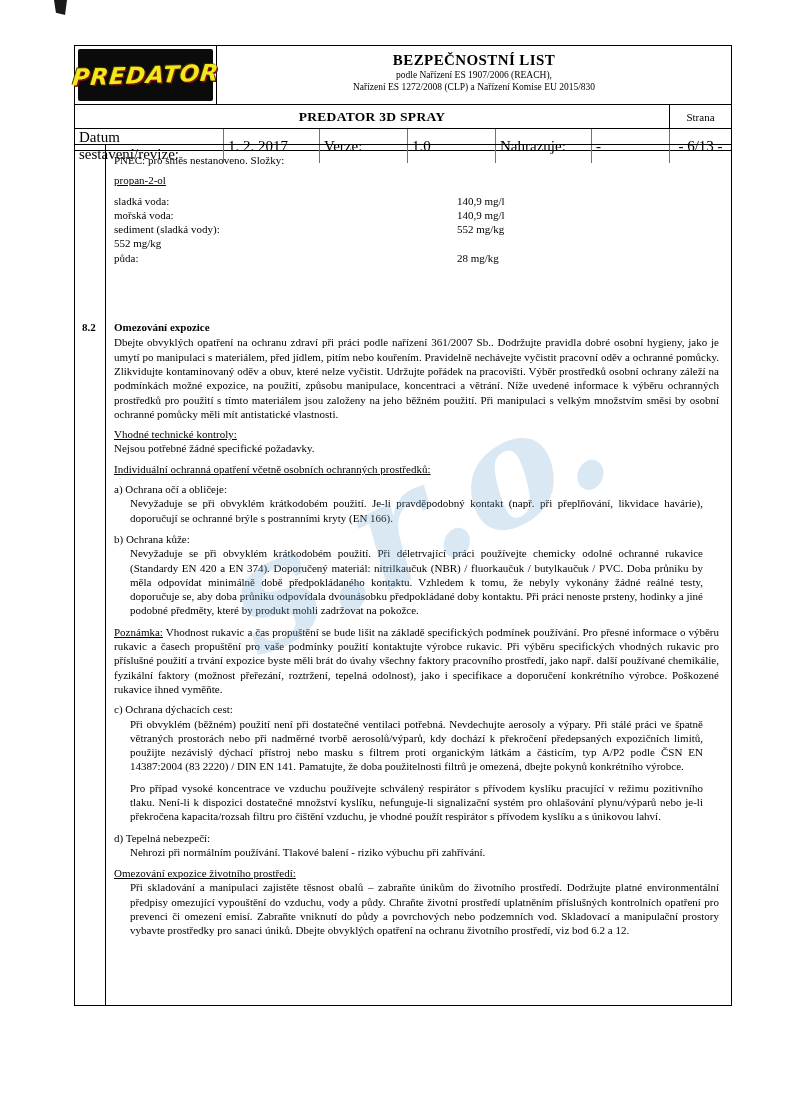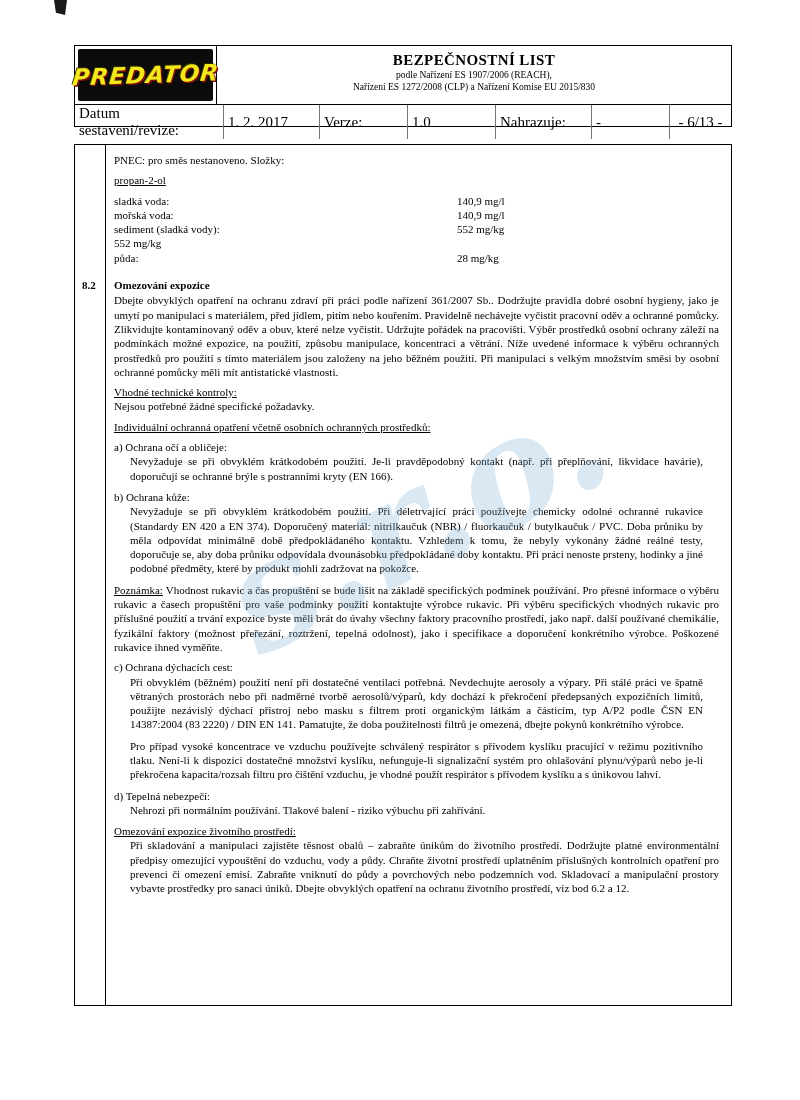--- a/index.html
+++ b/index.html
@@ -38,21 +38,21 @@
   
   .bodybox{position:absolute;left:74px;top:144px;width:656px;height:860px;border:1.5px solid #000;background:transparent;overflow:hidden;font-family:Liberation Serif, serif;}
   .vline{position:absolute;left:30px;top:0;bottom:0;border-left:1px solid #000;}
   .content{position:relative;margin-left:31px;padding:8px 12px 6px 8px;font-size:11px;line-height:1.3;text-align:justify;}
   .blk{margin:0 0 6px 0;}
   .u{text-decoration:underline;}
   .pnec-row{display:flex;}
   .pnec-row .lbl{width:343px;flex:none;}
   .section{position:relative;}
   .sec-num{position:absolute;left:-32px;top:0;width:26px;font-weight:bold;text-align:left;}
-  .sec-title{font-weight:bold;margin-bottom:1px;}
+  .sec-title{font-weight:bold;margin-bottom:1px;margin-top:42px;}
   .item{padding-left:16px;margin:0 16px 7px 0;}
   .item .ihead{text-indent:-16px;}
   .item .ibody{text-align:justify;}
   .gap{height:7px;}
   p{margin:0;}
 </style>
 </head>
 <body>
 
 <div class="corner-mark"></div>
@@ -64,20 +64,24 @@
     <div class="logo-cell">
       <div class="logo">
         <span>PREDATOR</span>
       </div>
     </div>
     <div class="title-cell">
       <div class="doc-title">BEZPEČNOSTNÍ LIST</div>
       <div class="doc-sub">podle Nařízení ES 1907/2006 (REACH),</div>
       <div class="doc-sub">Nařízení ES 1272/2008 (CLP) a Nařízení Komise EU 2015/830</div>
     </div>
+  </div>
+  <div class="hrow2">
+    <div class="product-cell">PREDATOR 3D SPRAY</div>
+    <div class="strana-cell">Strana</div>
   </div>
   <div class="hrow3">
     <div>Datum sestavení/revize:</div>
     <div>1. 2. 2017</div>
     <div>Verze:</div>
     <div>1.0</div>
     <div>Nahrazuje:</div>
     <div>-</div>
     <div class="pgnum">- 6/13 -</div>
   </div>

